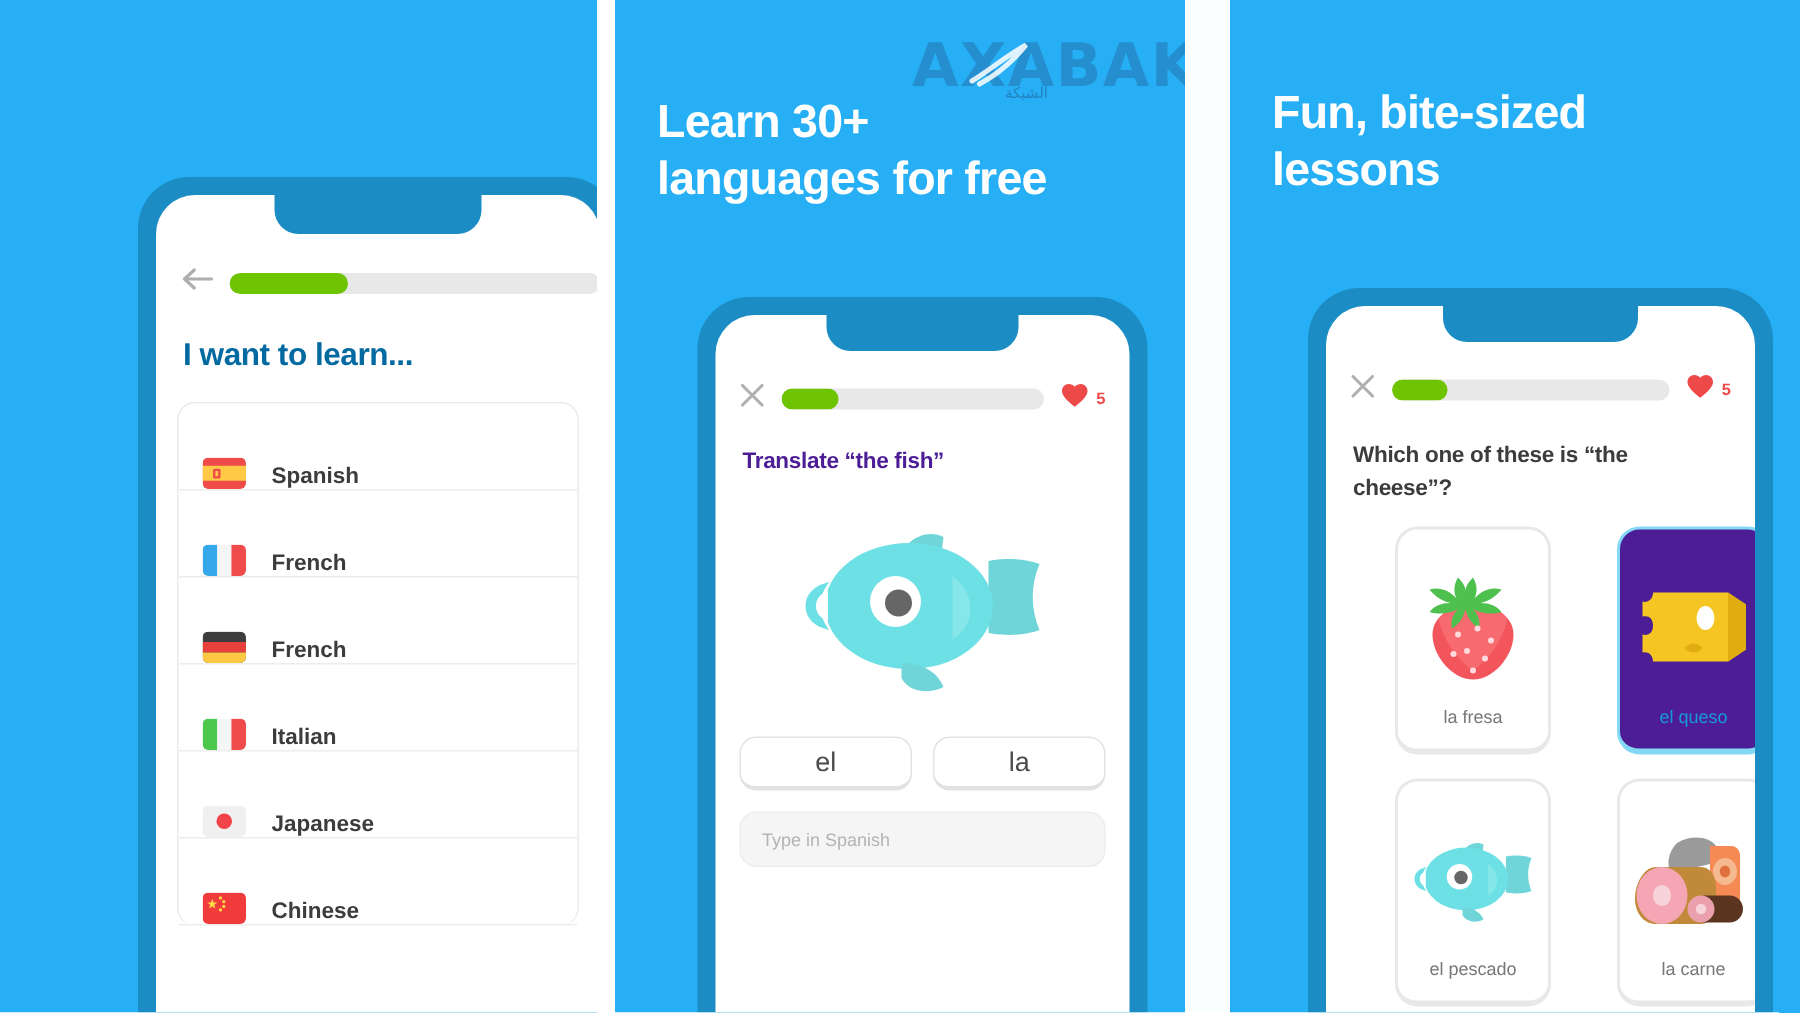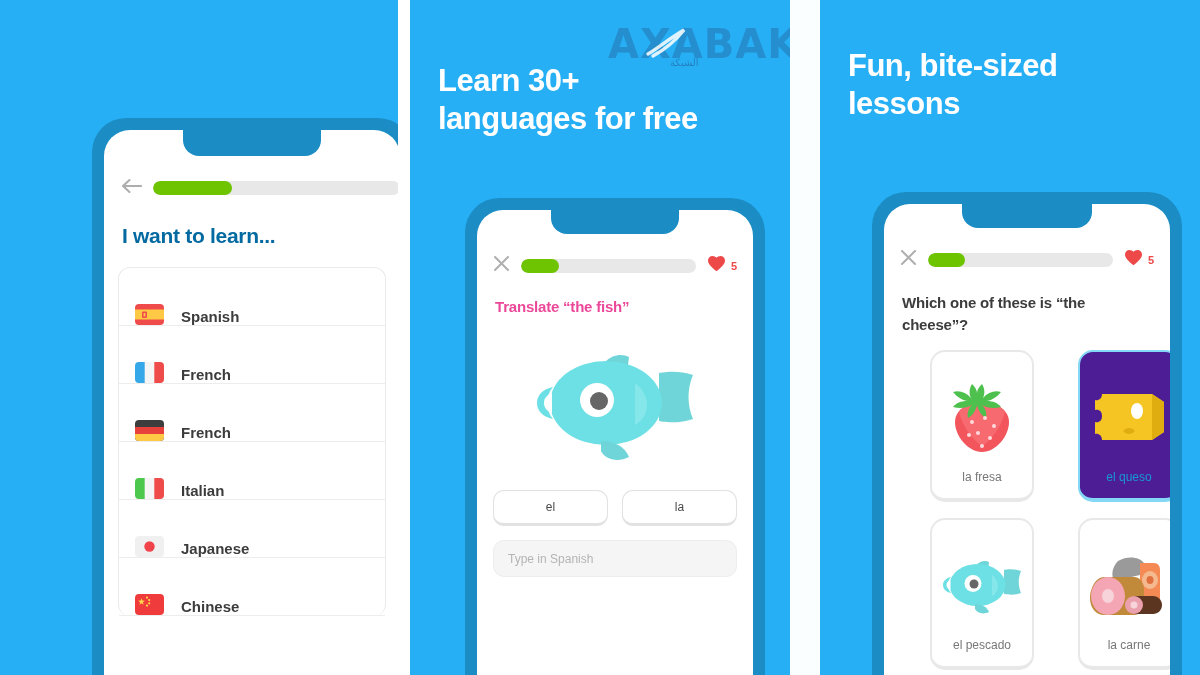--- a/index.html
+++ b/index.html
@@ -21,21 +21,21 @@
   
   .headline {
     position: absolute; left: 0; right: 0;
     text-align: left; color: #ffffff;
     font-weight: 700; letter-spacing: -0.5px;
     line-height: 1.22;
     font-size: 31px;
     padding: 0 28px;
   }
   .panel-2 .headline { top: 62px; }
-  .panel-3 .headline { top: 47px; }
+  .panel-3 .headline { top: 56px; }
 
   
   .watermark {
     position: absolute; top: 24px; left: 198px;
     width: 210px; height: 58px;
     pointer-events: none; z-index: 40;
   }
   .wm-text {
     font-size: 40px; font-weight: 700; letter-spacing: 1px;
     color: rgba(32,92,150,0.40);
@@ -99,29 +99,29 @@
   .lang-list { margin: 0 14px; border: 1px solid #eaeaea; border-radius: 12px; border-bottom: none; }
   .lang-row {
     display: flex; align-items: flex-end; gap: 17px;
     height: 58px; padding: 0 16px;
     border-bottom: 1px solid #ededed;
   }
   .lang-name { font-size: 15px; font-weight: 700; color: #3c3c3c; }
   .flag { width: 29px; height: 21px; border-radius: 4px; overflow: hidden; flex: 0 0 auto; position: relative; }
 
   
-  .p2-prompt { font-size: 15px; font-weight: 700; color: #ec4899; padding: 0 18px; letter-spacing: -0.2px; }
+  .p2-prompt { font-size: 15px; font-weight: 700; color: #4c1d95; padding: 0 18px; letter-spacing: -0.2px; }
   .fish-stage { display: flex; align-items: center; justify-content: center; height: 175px; }
   .wordbank { display: flex; gap: 14px; padding: 0 16px; }
   .word-btn {
     flex: 1 1 0; height: 36px;
     border: 1px solid #e2e2e2; border-bottom-width: 3px;
     border-radius: 11px; background: #fff;
     display: flex; align-items: center; justify-content: center;
-    font-size: 12px; color: #4b4b4b;
+    font-size: 18px; color: #4b4b4b;
   }
   .type-field {
     margin: 14px 16px 0; height: 37px;
     background: #f5f5f5; border: 1px solid #ededed; border-radius: 11px;
     display: flex; align-items: center; padding: 0 14px;
     font-size: 12px; color: #b4b4b4;
   }
 
   
   .p3-prompt { font-size: 15px; font-weight: 700; color: #3c3c3c; padding: 0 18px; line-height: 1.45; letter-spacing: -0.2px; }

